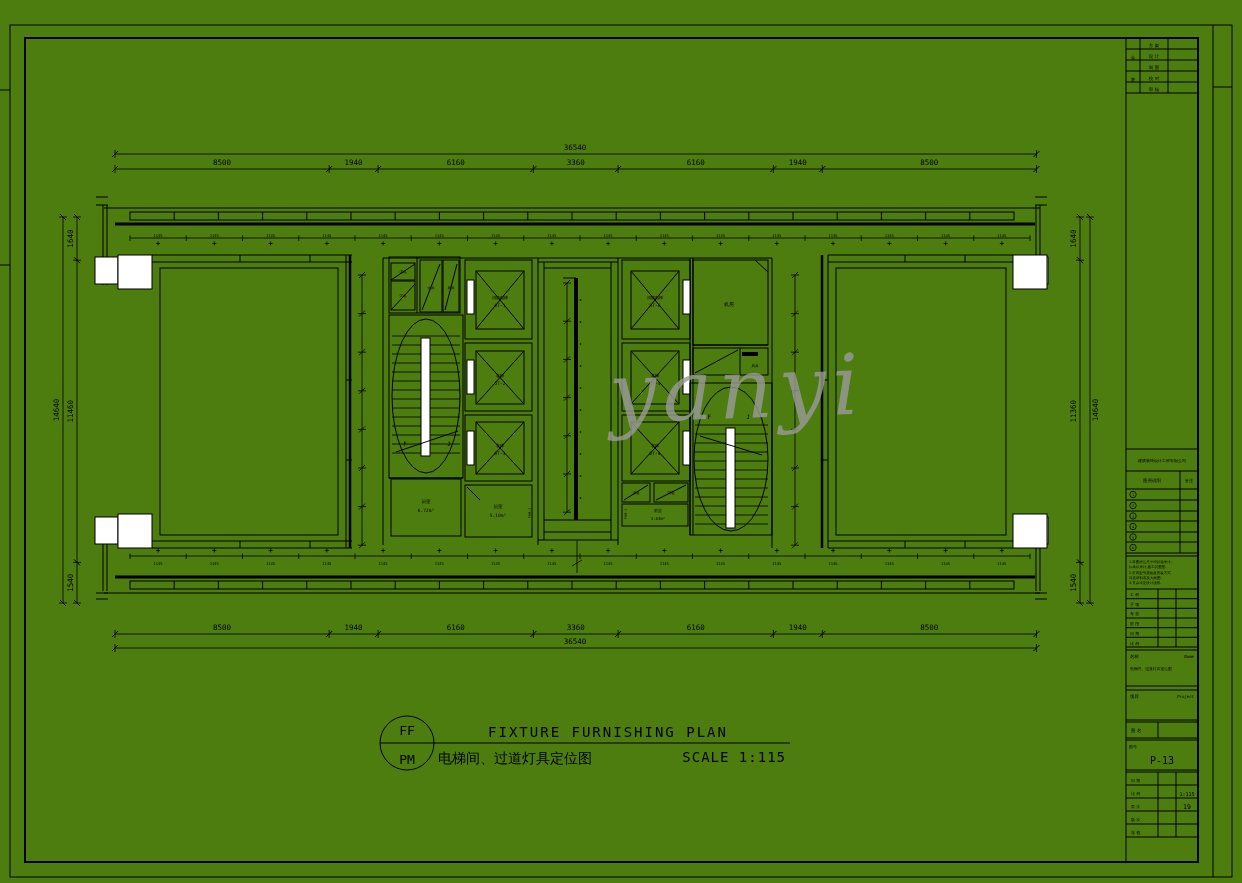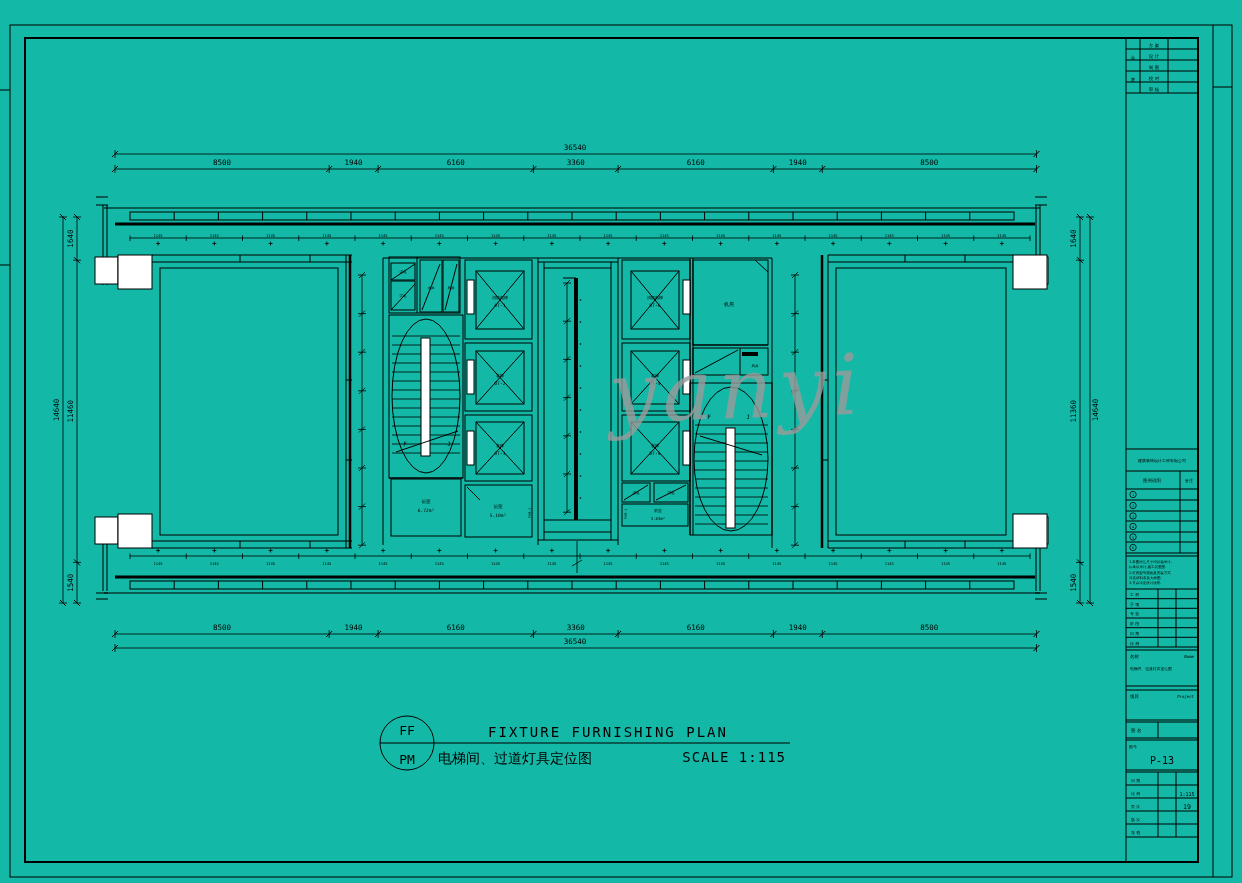--- a/index.html
+++ b/index.html
@@ -1,16 +1,16 @@
 <!DOCTYPE html>
 <html><head>
 <meta charset="utf-8">
 <style>
   html,body{margin:0;padding:0;background:#fff;}
-  #stage{position:relative;width:1242px;height:883px;background:#14b8a6;overflow:hidden;}
+  #stage{position:relative;width:1242px;height:883px;background:#4d7c0f;overflow:hidden;}
   svg text{font-family:"DejaVu Sans Mono","Liberation Mono",monospace;fill:#000;}
   .f35{font-size:3.5px}.f38{font-size:3.8px}.f4{font-size:4px}.f45{font-size:4.5px}
   .f5{font-size:5px}.f6{font-size:6px}.f65{font-size:6.5px}
   .f75{font-size:7.5px}.f10{font-size:10px}.f13{font-size:13px}.f14{font-size:14px}
   .mid{text-anchor:middle}.st{text-anchor:start}.en{text-anchor:end}
   .it{font-style:italic}
   .cjk{font-family:"DejaVu Sans","Liberation Sans",sans-serif;}
   .wm{font-family:"DejaVu Serif","Liberation Serif",serif;font-style:italic;fill:#9b9b9b;opacity:.8;letter-spacing:6px;}
   .ls2{letter-spacing:2px}.ls1{letter-spacing:1px}
 </style>

